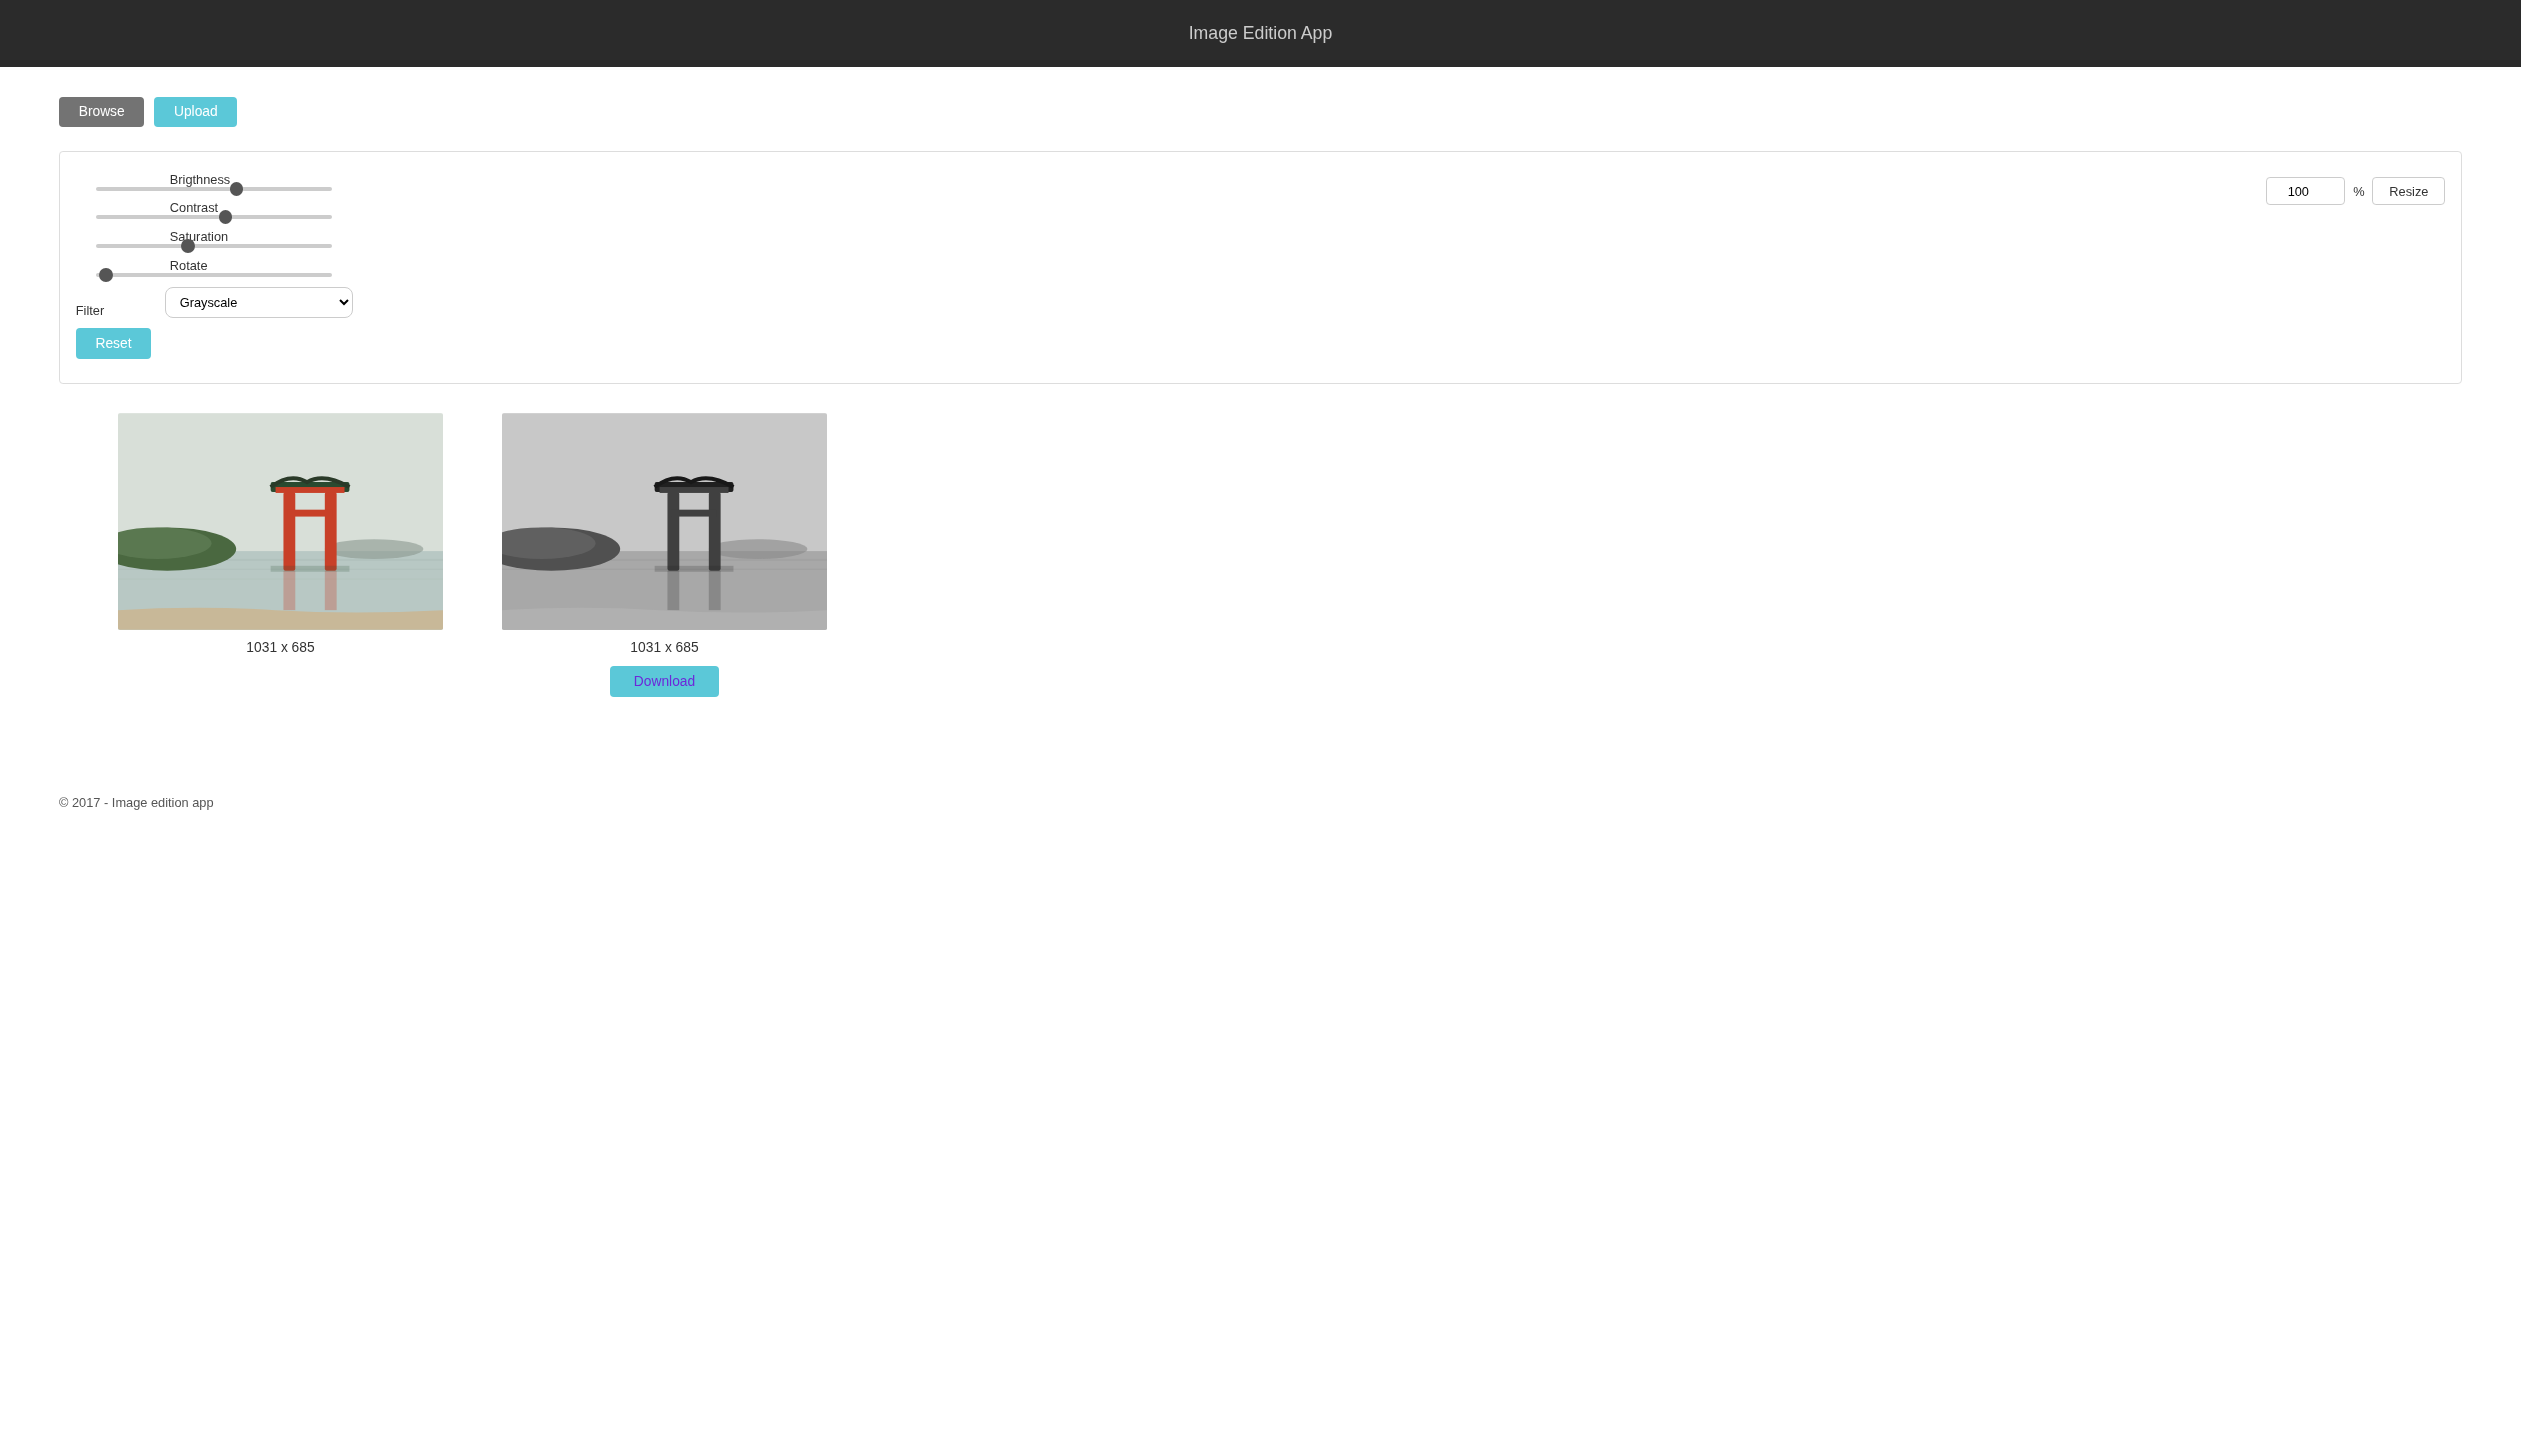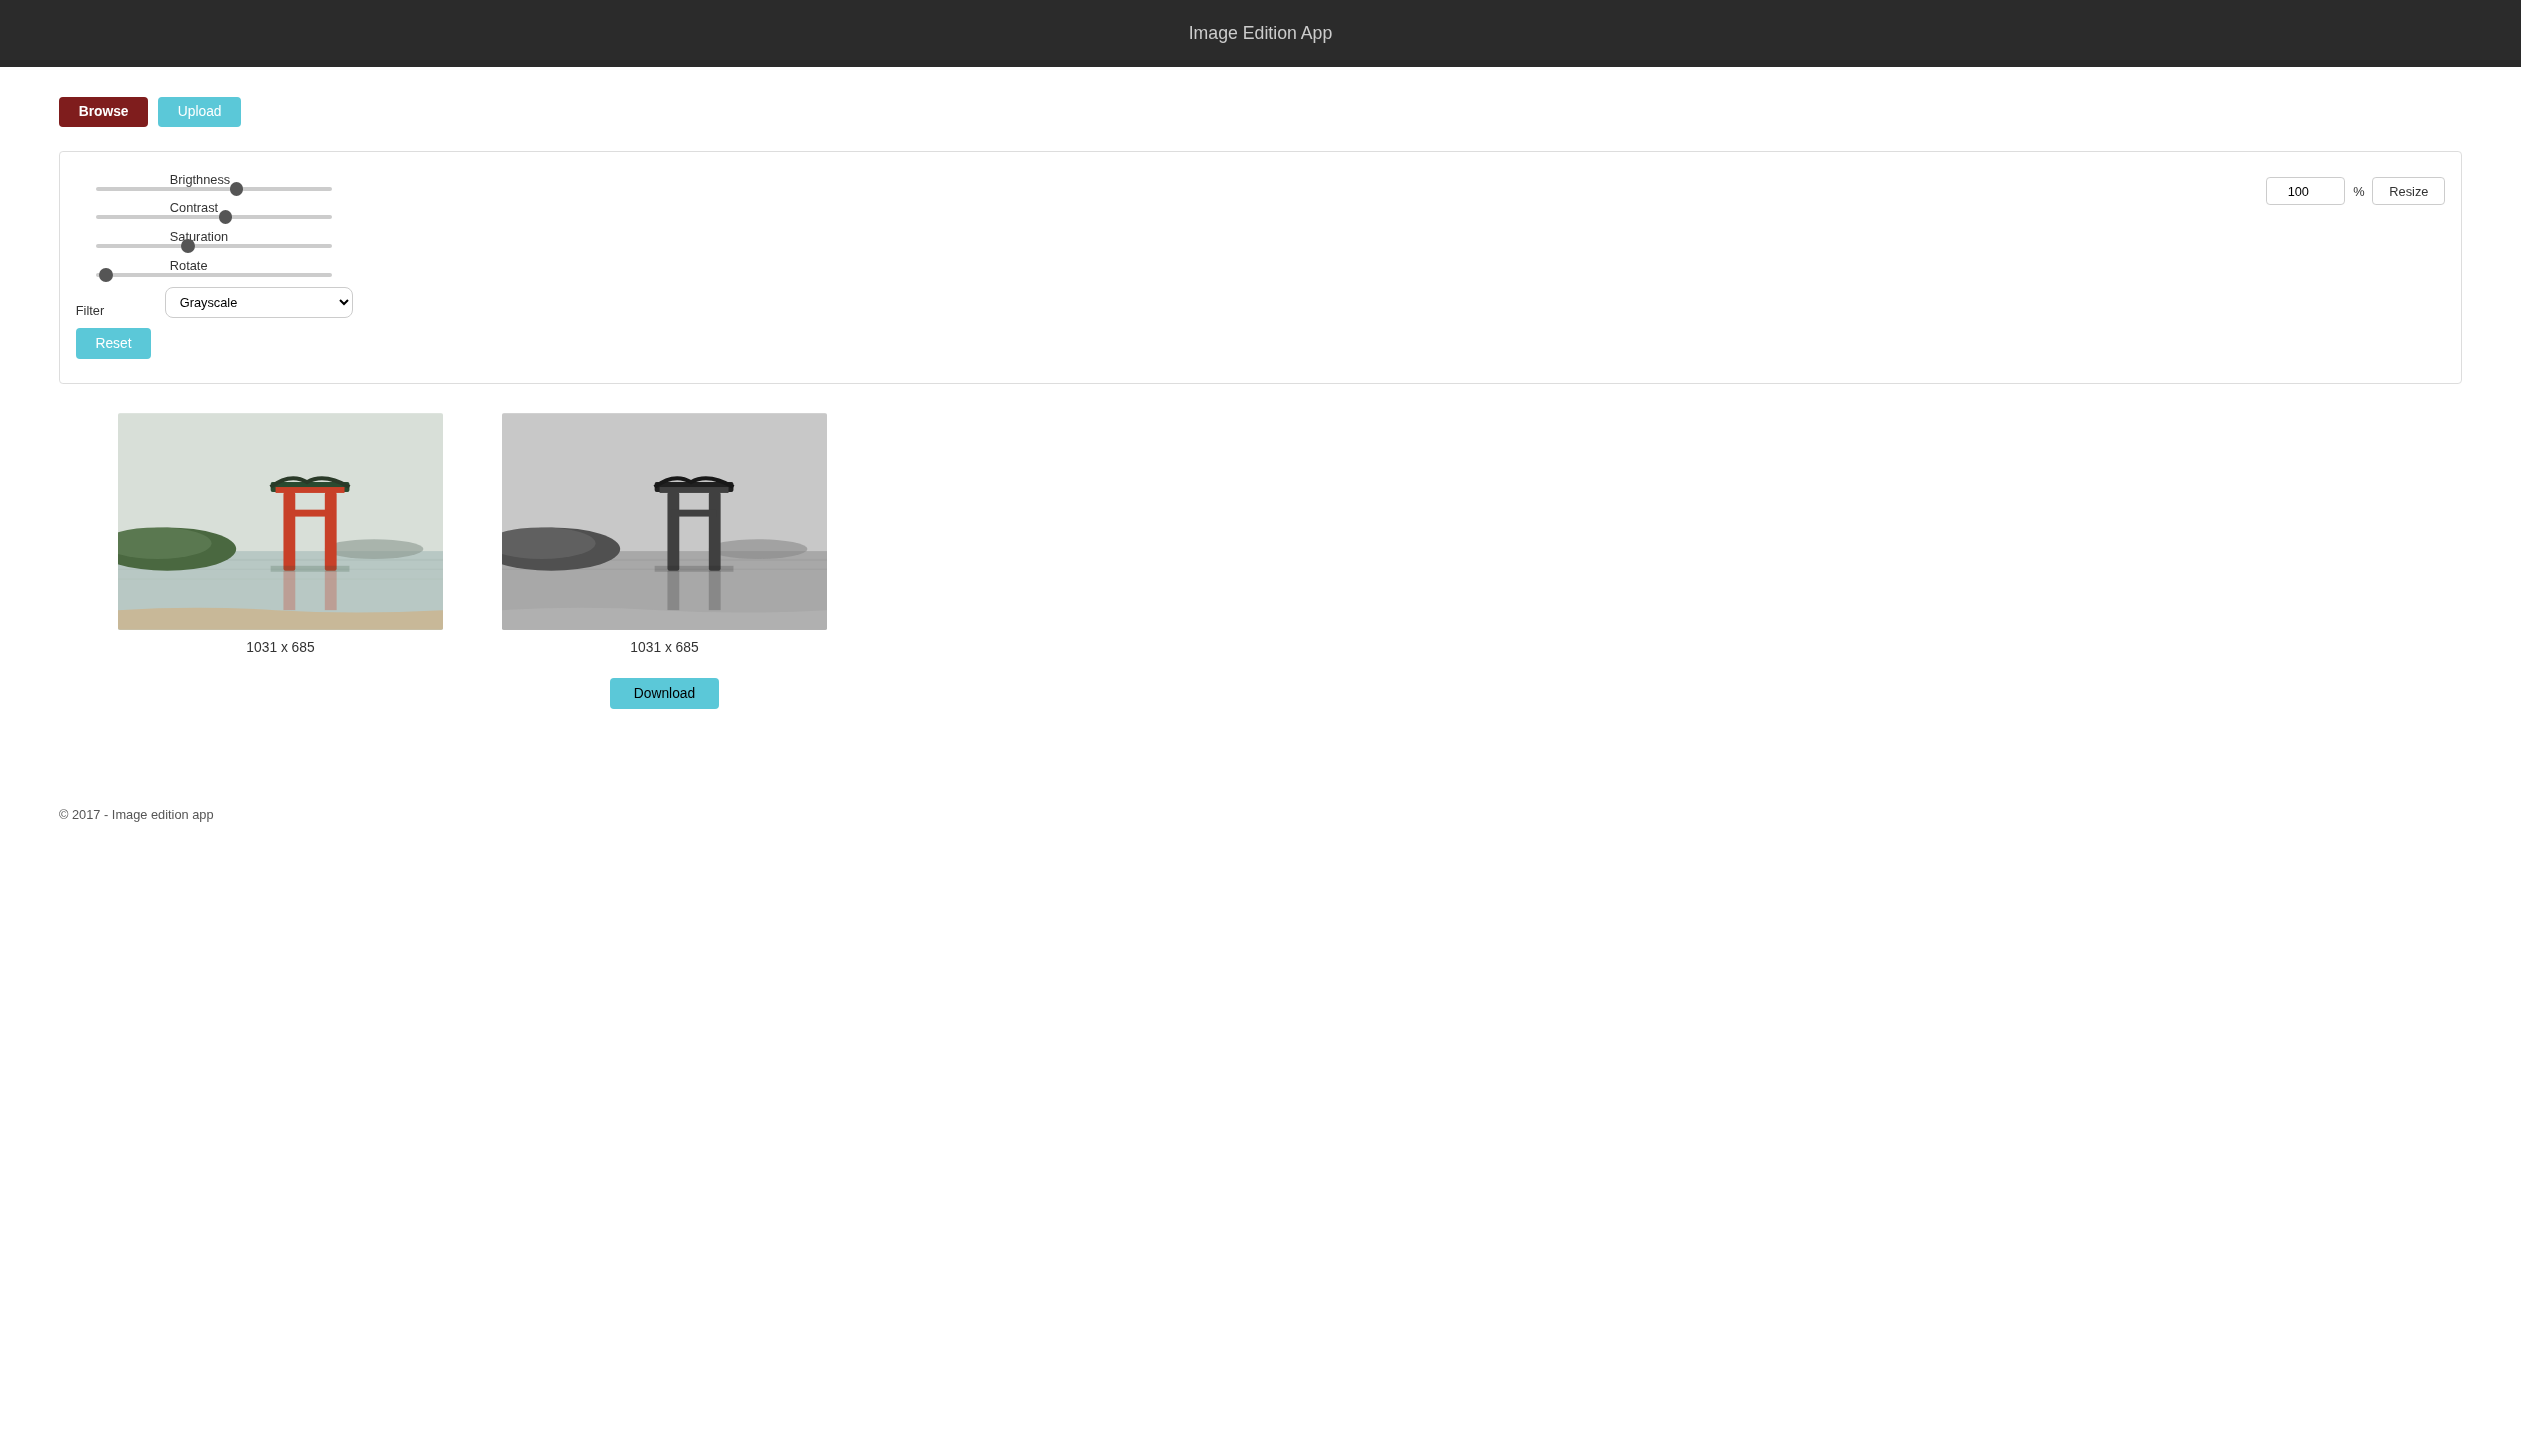--- a/index.html
+++ b/index.html
@@ -31,28 +31,27 @@
     }
 
     
     #top-buttons {
       display: flex;
       gap: 9.9px;
       margin-bottom: 23.6px;
     }
 
     .btn-primary {
-      background: #7f1d1d;
+      background: #737373;
       color: #fff;
       border: none;
       padding: 7.9px 19.7px;
       border-radius: 3.9px;
       cursor: pointer;
       font-size: 13.8px;
-      font-weight: bold;
     }
 
     .btn-secondary {
       background: #5bc8d8;
       color: #fff;
       border: none;
       padding: 7.9px 19.7px;
       border-radius: 3.9px;
       cursor: pointer;
       font-size: 13.8px;
@@ -207,27 +206,27 @@
     }
 
     .image-dimensions {
       margin-top: 9.9px;
       font-size: 13.8px;
       color: #333;
     }
 
     .download-btn {
       background: #5bc8d8;
-      color: #000000;
+      color: #6d28d9;
       border: none;
       padding: 7.9px 23.6px;
       border-radius: 3.9px;
       cursor: pointer;
       font-size: 13.8px;
-      margin-top: 23px;
+      margin-top: 11px;
       text-align: right;
     }
 
     
     #footer {
       padding: 19.7px 59px;
       margin-top: 39px;
       font-size: 12.8px;
       color: #555;
     }

